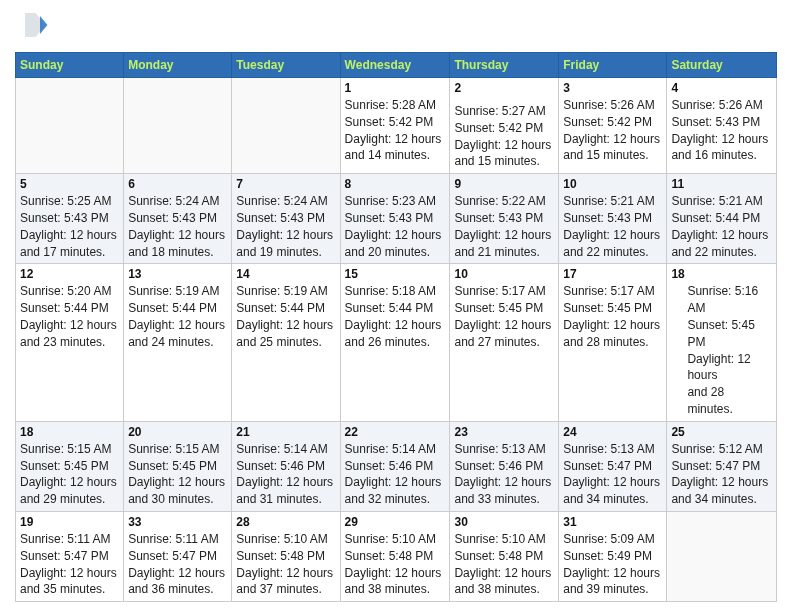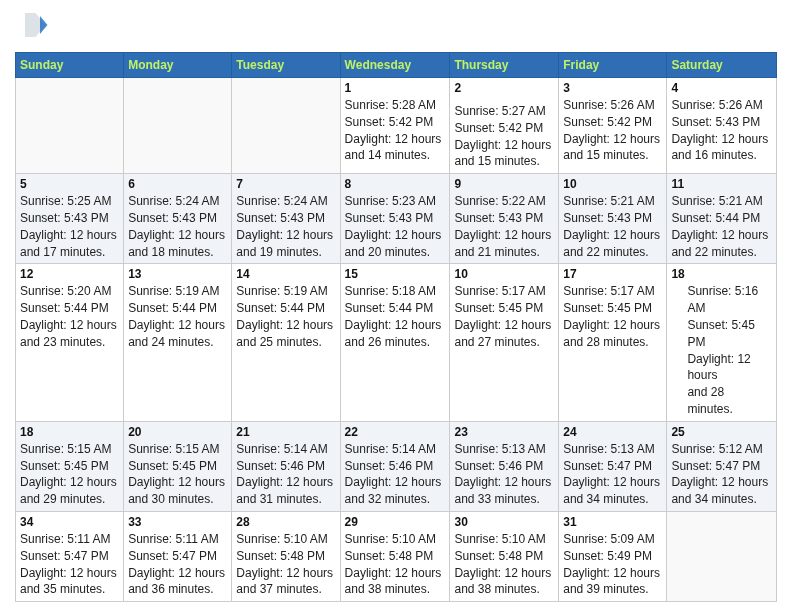--- a/index.html
+++ b/index.html
@@ -302,21 +302,21 @@
           <td>
             <div class="day-num">25</div>
             <div class="day-info" style="white-space: pre-line;">Sunrise: 5:12 AM
 Sunset: 5:47 PM
 Daylight: 12 hours
 and 34 minutes.</div>
           </td>
         </tr>
         <tr>
           <td>
-            <div class="day-num">34</div>
+            <div class="day-num">19</div>
             <div class="day-info" style="white-space: pre-line;">Sunrise: 5:11 AM
 Sunset: 5:47 PM
 Daylight: 12 hours
 and 35 minutes.</div>
           </td>
           <td>
             <div class="day-num">33</div>
             <div class="day-info" style="white-space: pre-line;">Sunrise: 5:11 AM
 Sunset: 5:47 PM
 Daylight: 12 hours

